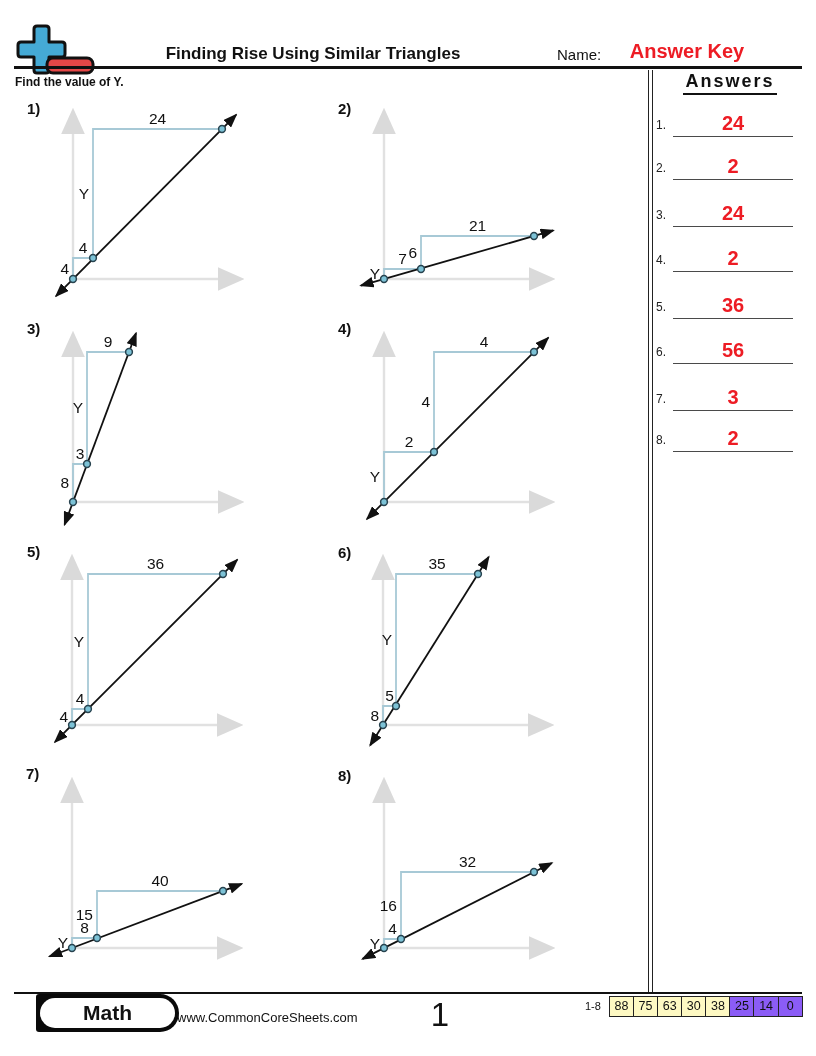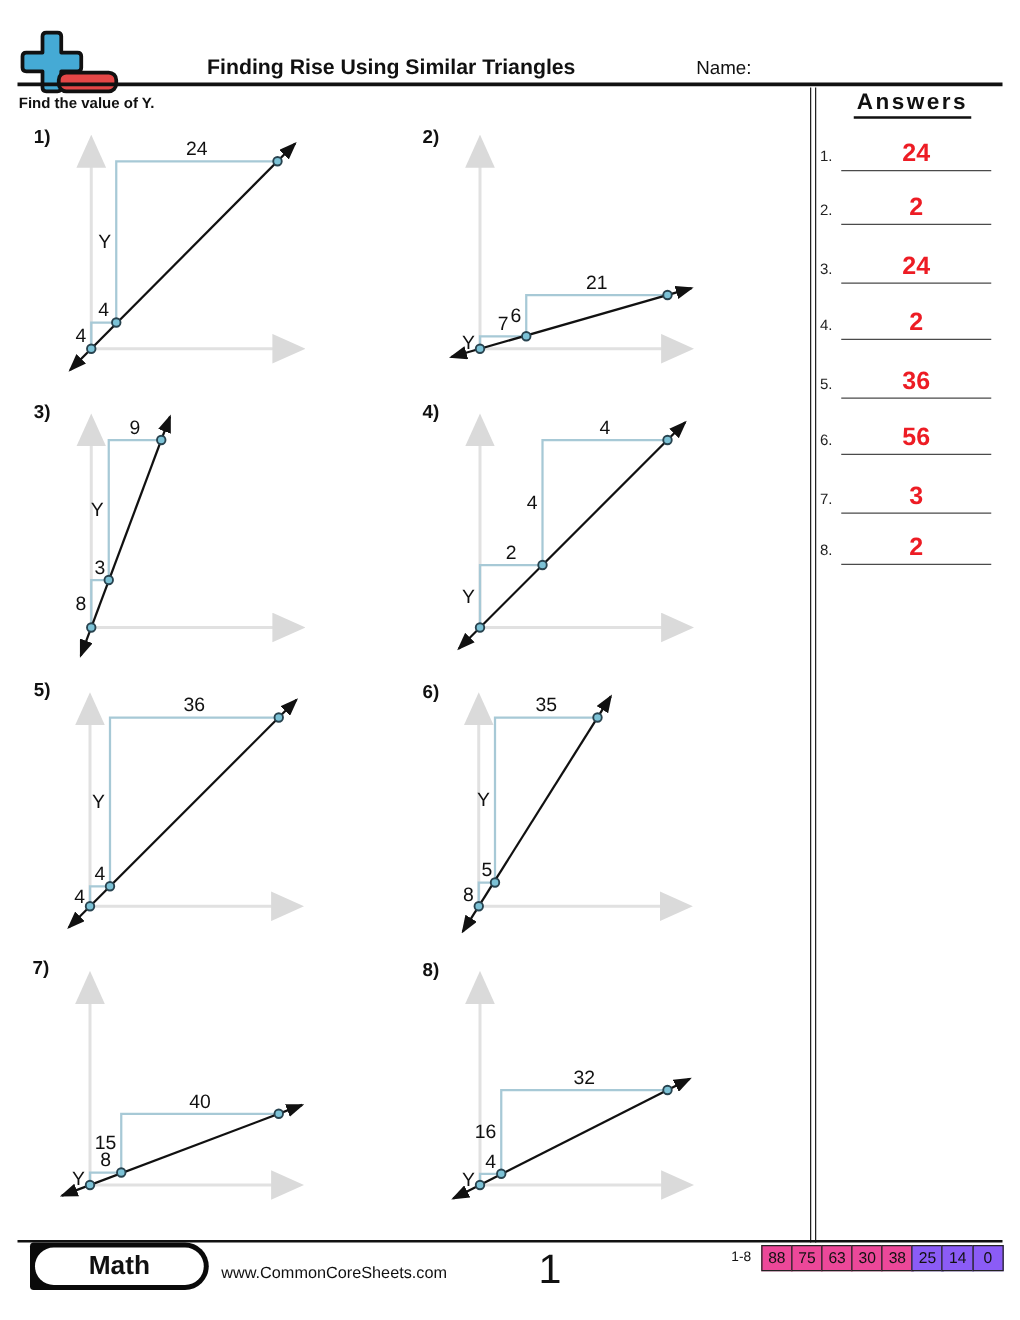--- a/index.html
+++ b/index.html
@@ -29,45 +29,46 @@
   .ans-num { font-size:12px; color:#222; margin-bottom:5px; min-width:17px; }
   .ans-line { flex:1; border-bottom:1.6px solid #4a4a4a; text-align:center;
               padding-bottom:2px; }
   .ans-val { font-size:20px; font-weight:bold; color:#ed1c24; line-height:1; }
 
   
   #problems-svg { position:absolute; left:0; top:0; }
 
   
   .footer-rule { position:absolute; left:14px; top:992px; width:788px; height:2.4px; background:#111; }
-  .math-badge { position:absolute; left:24px; top:994px; width:143px; height:38px;
+  .math-badge { position:absolute; left:36px; top:994px; width:143px; height:38px;
                 background:#0a0a0a; border-radius:3px 19px 19px 3px; }
   .math-pill { position:absolute; left:4px; top:4px; right:4px; bottom:4px; background:#fff;
                border-radius:16px; display:flex; align-items:center; justify-content:center;
                font-size:21px; font-weight:bold; color:#111; }
   .site-url { position:absolute; left:177px; top:1010px; font-size:13px; }
   .page-num { position:absolute; left:400px; top:996px; width:80px; text-align:center;
               font-size:33px; }
   .grade-range { position:absolute; left:585px; top:1000px; font-size:11px; }
   .grade-table { position:absolute; left:610px; top:996px; display:flex; }
   .grade-cell { width:23.3px; height:19px; border:1.2px solid #222; margin-left:-1.2px;
-                text-align:center; font-size:12.5px; line-height:19px; background:#ec4899; }
+                text-align:center; font-size:12.5px; line-height:19px; background:#fef9c3; }
   .grade-cell.hl { background:#8b5cf6; }
 </style>
 </head>
 <body>
 
 <div class="page">
 
   <svg class="logo" width="82" height="66" viewBox="0 0 82 66">
     <path d="M18,17 q0,-3 3,-3 h9 q3,0 3,3 v13 h13 q3,0 3,3 v9 q0,3 -3,3 h-13 v13 q0,3 -3,3 h-9 q-3,0 -3,-3 v-13 h-13 q-3,0 -3,-3 v-9 q0,-3 3,-3 h13 z" fill="#45aad5" stroke="#111" stroke-width="3" stroke-linejoin="round"></path>
     <rect x="31" y="46" width="46" height="15" rx="6" fill="#e54747" stroke="#111" stroke-width="3"></rect>
   </svg>
   <div class="title">Finding Rise Using Similar Triangles</div>
   <div class="name-label">Name:</div>
+  <div class="name-value">Answer Key</div>
   <div class="header-rule"></div>
   <div class="instruction">Find the value of Y.</div>
 
   <svg id="problems-svg" width="648" height="994" viewBox="0 0 648 994">
       <defs>
         <marker id="ab" viewBox="0 0 8 6" refX="7" refY="3" markerWidth="8" markerHeight="6" orient="auto-start-reverse">
           <path d="M0,0 L8,3 L0,6 Z" fill="#111111"></path>
         </marker>
         <marker id="ag" viewBox="0 0 10 9" refX="8" refY="4.5" markerWidth="11" markerHeight="10" orient="auto">
           <path d="M0,0 L10,4.5 L0,9 Z" fill="#dadada"></path>

